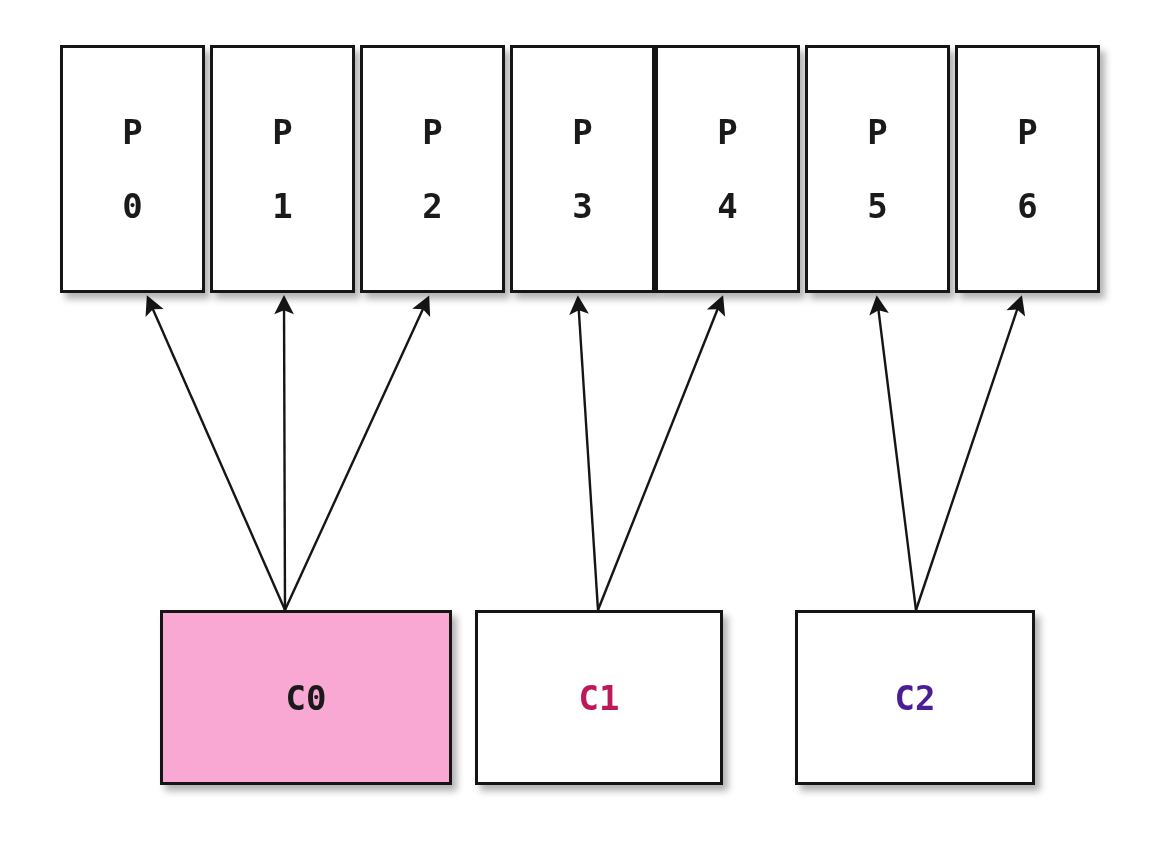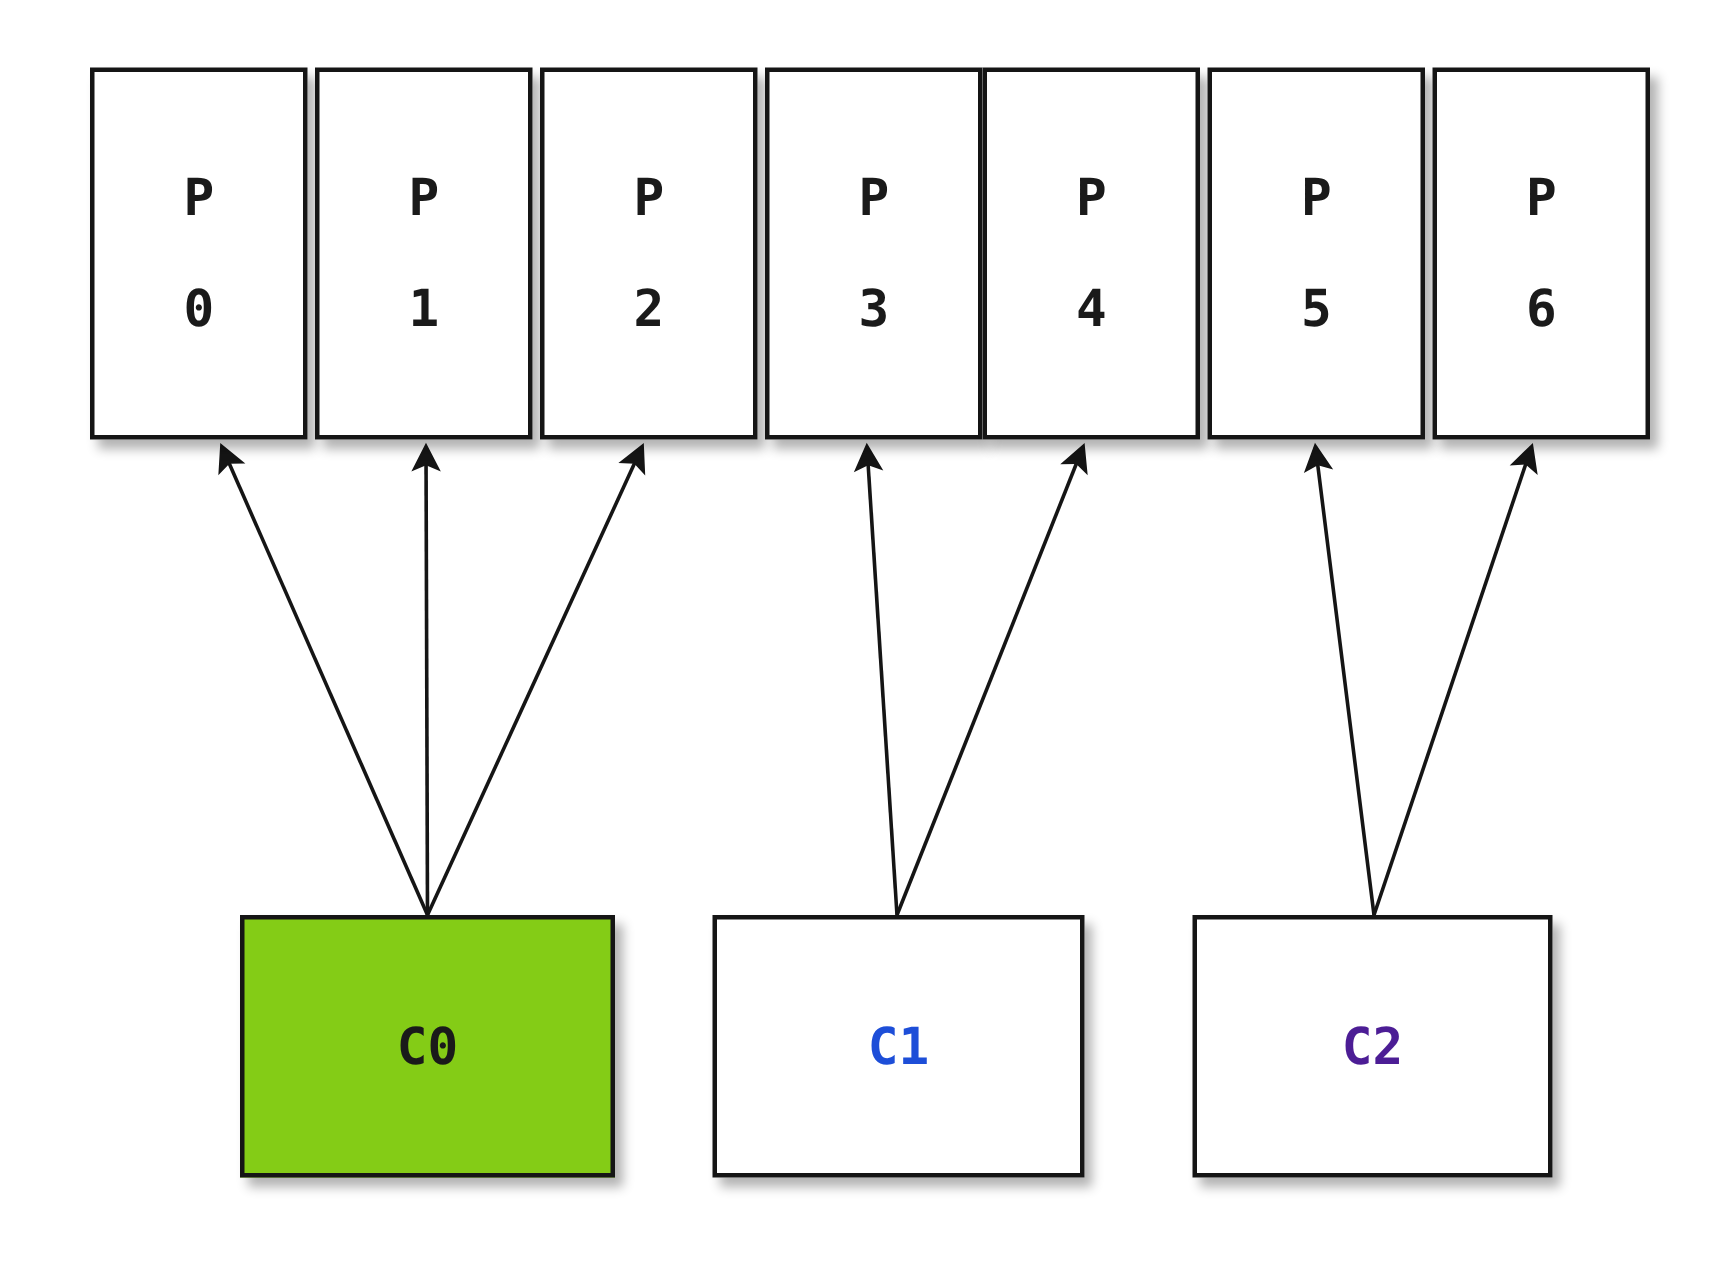--- a/index.html
+++ b/index.html
@@ -105,24 +105,24 @@
         <span class="p-label-line line-bottom" style="color: rgb(26, 26, 26);">4</span>
       </div>
       <div class="node p-node" style="left: 805px; top: 45px; width: 145px; height: 248px; border-color: rgb(21, 21, 21); background: rgb(255, 255, 255);">
         <span class="p-label-line line-top" style="color: rgb(26, 26, 26);">P</span>
         <span class="p-label-line line-bottom" style="color: rgb(26, 26, 26);">5</span>
       </div>
       <div class="node p-node" style="left: 955px; top: 45px; width: 145px; height: 248px; border-color: rgb(21, 21, 21); background: rgb(255, 255, 255);">
         <span class="p-label-line line-top" style="color: rgb(26, 26, 26);">P</span>
         <span class="p-label-line line-bottom" style="color: rgb(26, 26, 26);">6</span>
       </div>
-      <div class="node c-node" style="left: 160px; top: 610px; width: 250px; height: 175px; border-color: rgb(21, 21, 21); background: #84cc16;">
+      <div class="node c-node" style="left: 160px; top: 610px; width: 292px; height: 175px; border-color: rgb(21, 21, 21); background: #f9a8d4;">
         <span class="c-label" style="color: rgb(26, 26, 26);">C0</span>
       </div>
       <div class="node c-node" style="left: 475px; top: 610px; width: 248px; height: 175px; border-color: rgb(21, 21, 21); background: rgb(255, 255, 255);">
-        <span class="c-label" style="color: #1d4ed8; text-align: right;">C1</span>
+        <span class="c-label" style="color: #be185d; text-align: right;">C1</span>
       </div>
       <div class="node c-node" style="left: 795px; top: 610px; width: 240px; height: 175px; border-color: rgb(21, 21, 21); background: rgb(255, 255, 255);">
         <span class="c-label" style="color: #4c1d95;">C2</span>
       </div>
     </div>
 
 </div>
 
 </body></html>

